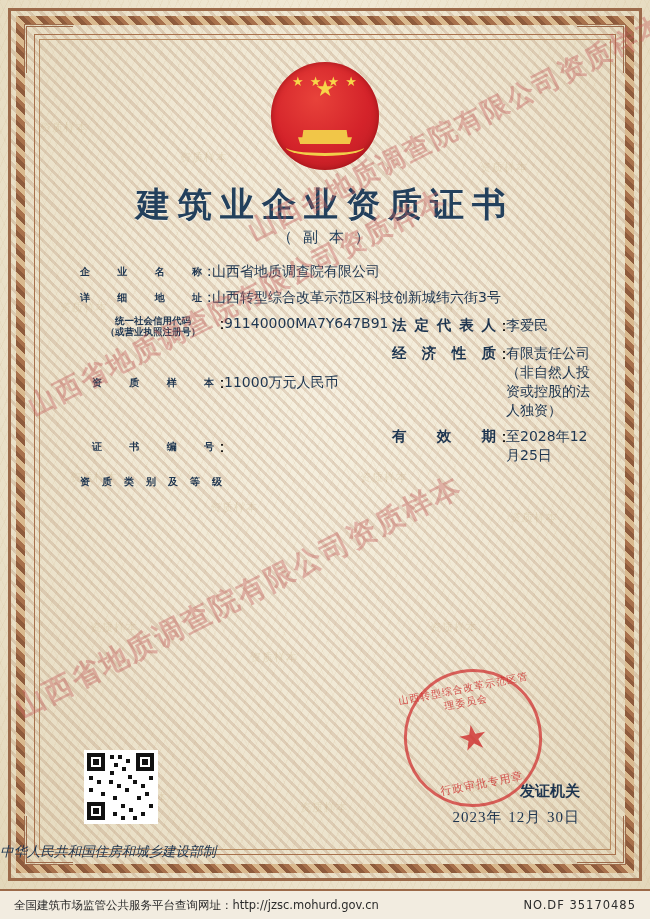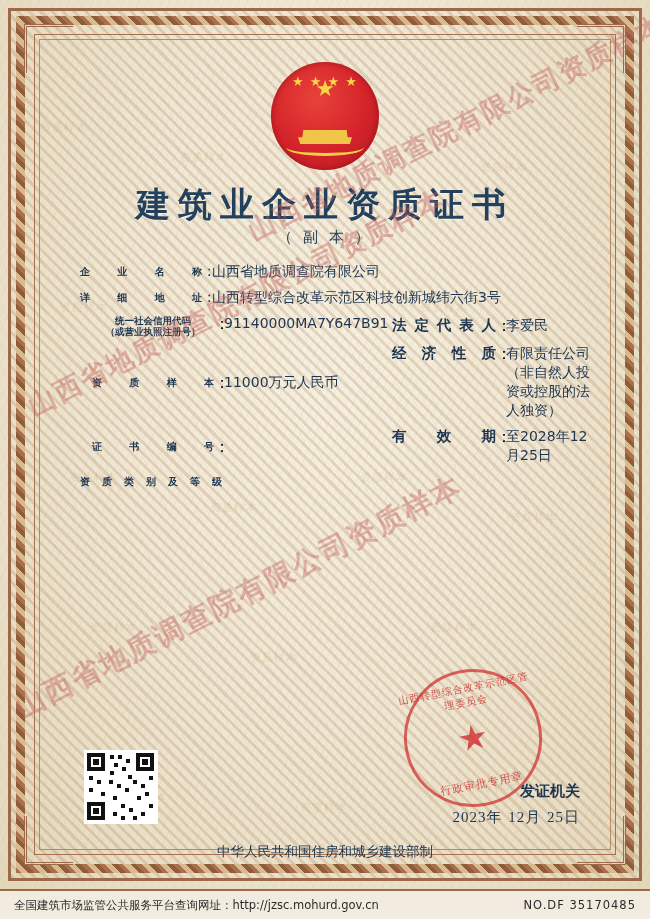--- a/index.html
+++ b/index.html
@@ -309,23 +309,23 @@
     bottom: 92px;
     font-size: 15px;
     color: #1d3550;
     letter-spacing: 1px;
   }
   .issue-date .num { color:#1d3550;font-family:Liberation Serif, serif; }
   .maker {
     position: absolute;
     left: 0; right: 0;
     bottom: 58px;
-    text-align: center;
     font-size: 13.5px;
     color: #1d3550;
+    font-style: italic;
   }
 
   
   .bottombar {
     position: absolute;
     left: 0; right: 0; bottom: 0;
     height: 30px;
     background: #f2ece0;
     border-top: 2px solid #9c6a4a;
     display: flex;
@@ -490,21 +490,21 @@
   <div class="seal">
     <div class="seal-top">山西转型综合改革示范区管理委员会</div>
     <div class="seal-star">★</div>
     <div class="seal-bottom">行政审批专用章</div>
   </div>
 
   <div class="issue">发证机关</div>
   <div class="issue-date">
     <span class="num">2023</span><span>年</span>
     <span class="num">12</span><span>月</span>
-    <span class="num">25</span><span>日</span>
+    <span class="num">30</span><span>日</span>
   </div>
 
   <div class="maker">中华人民共和国住房和城乡建设部制</div>
 
   <div class="bottombar">
     <div class="left">全国建筑市场监管公共服务平台查询网址：http://jzsc.mohurd.gov.cn</div>
     <div class="right">NO.DF  35170485</div>
   </div>
 
 </div>

